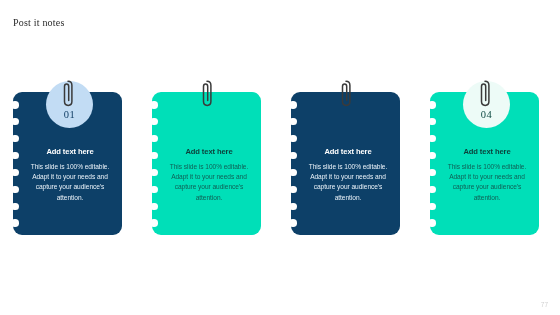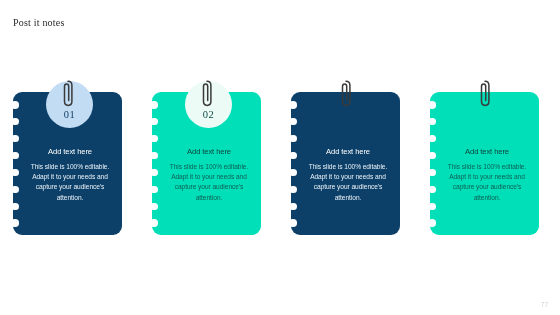--- a/index.html
+++ b/index.html
@@ -123,21 +123,21 @@
   
   .card-body {
     position: absolute;
     left: 11px;
     right: 6px;
     top: 55px;
     text-align: center;
   }
   .card-heading {
     font-size: 7.6px;
-    font-weight: normal;
+    font-weight: bold;
     letter-spacing: -0.1px;
     margin-bottom: 6px;
   }
   .card-desc {
     font-size: 6.6px;
     line-height: 10.2px;
     letter-spacing: -0.05px;
   }
   .theme-dark .card-heading { color: #ffffff; }
   .theme-dark .card-desc    { color: #eaf2f9; }
@@ -187,62 +187,62 @@
     <div class="binding">
       <span class="hole"></span>
       <span class="hole"></span>
       <span class="hole"></span>
       <span class="hole"></span>
       <span class="hole"></span>
       <span class="hole"></span>
       <span class="hole"></span>
       <span class="hole"></span>
     </div>
+    <svg class="paperclip" viewBox="0 0 14 30">
+      <path d="M7 2.2 C9.6 2.2 10.9 4.0 10.9 6.2 L10.9 22.6 C10.9 25.0 9.3 26.4 7.2 26.4 C5.1 26.4 3.5 25.0 3.5 22.6 L3.5 7.4 C3.5 6.0 4.4 5.1 5.6 5.1 C6.8 5.1 7.7 6.0 7.7 7.4 L7.7 21.6" fill="none" stroke="#3a3a3a" stroke-width="1.5" stroke-linecap="round" stroke-linejoin="round"></path>
+    </svg>
+    <div class="card-body">
+      <div class="card-heading">Add text here</div>
+      <div class="card-desc">This slide is 100% editable. Adapt it to your needs and capture your audience's attention.</div>
+    </div>
+  </div>
+
+  <div class="note-card pos-2 theme-dark">
+    <div class="binding">
+      <span class="hole"></span>
+      <span class="hole"></span>
+      <span class="hole"></span>
+      <span class="hole"></span>
+      <span class="hole"></span>
+      <span class="hole"></span>
+      <span class="hole"></span>
+      <span class="hole"></span>
+    </div>
+    <svg class="paperclip" viewBox="0 0 14 30">
+      <path d="M7 2.2 C9.6 2.2 10.9 4.0 10.9 6.2 L10.9 22.6 C10.9 25.0 9.3 26.4 7.2 26.4 C5.1 26.4 3.5 25.0 3.5 22.6 L3.5 7.4 C3.5 6.0 4.4 5.1 5.6 5.1 C6.8 5.1 7.7 6.0 7.7 7.4 L7.7 21.6" fill="none" stroke="#3a3a3a" stroke-width="1.5" stroke-linecap="round" stroke-linejoin="round"></path>
+    </svg>
+    <div class="card-body">
+      <div class="card-heading">Add text here</div>
+      <div class="card-desc">This slide is 100% editable. Adapt it to your needs and capture your audience's attention.</div>
+    </div>
+  </div>
+
+  <div class="note-card pos-3 theme-teal">
+    <div class="binding">
+      <span class="hole"></span>
+      <span class="hole"></span>
+      <span class="hole"></span>
+      <span class="hole"></span>
+      <span class="hole"></span>
+      <span class="hole"></span>
+      <span class="hole"></span>
+      <span class="hole"></span>
+    </div>
     <div class="badge">
-      <span class="badge-number">02</span>
-    </div>
-    <svg class="paperclip" viewBox="0 0 14 30">
-      <path d="M7 2.2 C9.6 2.2 10.9 4.0 10.9 6.2 L10.9 22.6 C10.9 25.0 9.3 26.4 7.2 26.4 C5.1 26.4 3.5 25.0 3.5 22.6 L3.5 7.4 C3.5 6.0 4.4 5.1 5.6 5.1 C6.8 5.1 7.7 6.0 7.7 7.4 L7.7 21.6" fill="none" stroke="#3a3a3a" stroke-width="1.5" stroke-linecap="round" stroke-linejoin="round"></path>
-    </svg>
-    <div class="card-body">
-      <div class="card-heading">Add text here</div>
-      <div class="card-desc">This slide is 100% editable. Adapt it to your needs and capture your audience's attention.</div>
-    </div>
-  </div>
-
-  <div class="note-card pos-2 theme-dark">
-    <div class="binding">
-      <span class="hole"></span>
-      <span class="hole"></span>
-      <span class="hole"></span>
-      <span class="hole"></span>
-      <span class="hole"></span>
-      <span class="hole"></span>
-      <span class="hole"></span>
-      <span class="hole"></span>
-    </div>
-    <svg class="paperclip" viewBox="0 0 14 30">
-      <path d="M7 2.2 C9.6 2.2 10.9 4.0 10.9 6.2 L10.9 22.6 C10.9 25.0 9.3 26.4 7.2 26.4 C5.1 26.4 3.5 25.0 3.5 22.6 L3.5 7.4 C3.5 6.0 4.4 5.1 5.6 5.1 C6.8 5.1 7.7 6.0 7.7 7.4 L7.7 21.6" fill="none" stroke="#3a3a3a" stroke-width="1.5" stroke-linecap="round" stroke-linejoin="round"></path>
-    </svg>
-    <div class="card-body">
-      <div class="card-heading">Add text here</div>
-      <div class="card-desc">This slide is 100% editable. Adapt it to your needs and capture your audience's attention.</div>
-    </div>
-  </div>
-
-  <div class="note-card pos-3 theme-teal">
-    <div class="binding">
-      <span class="hole"></span>
-      <span class="hole"></span>
-      <span class="hole"></span>
-      <span class="hole"></span>
-      <span class="hole"></span>
-      <span class="hole"></span>
-      <span class="hole"></span>
-      <span class="hole"></span>
+      <span class="badge-number">04</span>
     </div>
     <svg class="paperclip" viewBox="0 0 14 30">
       <path d="M7 2.2 C9.6 2.2 10.9 4.0 10.9 6.2 L10.9 22.6 C10.9 25.0 9.3 26.4 7.2 26.4 C5.1 26.4 3.5 25.0 3.5 22.6 L3.5 7.4 C3.5 6.0 4.4 5.1 5.6 5.1 C6.8 5.1 7.7 6.0 7.7 7.4 L7.7 21.6" fill="none" stroke="#3a3a3a" stroke-width="1.5" stroke-linecap="round" stroke-linejoin="round"></path>
     </svg>
     <div class="card-body">
       <div class="card-heading">Add text here</div>
       <div class="card-desc">This slide is 100% editable. Adapt it to your needs and capture your audience's attention.</div>
     </div>
   </div>
 

